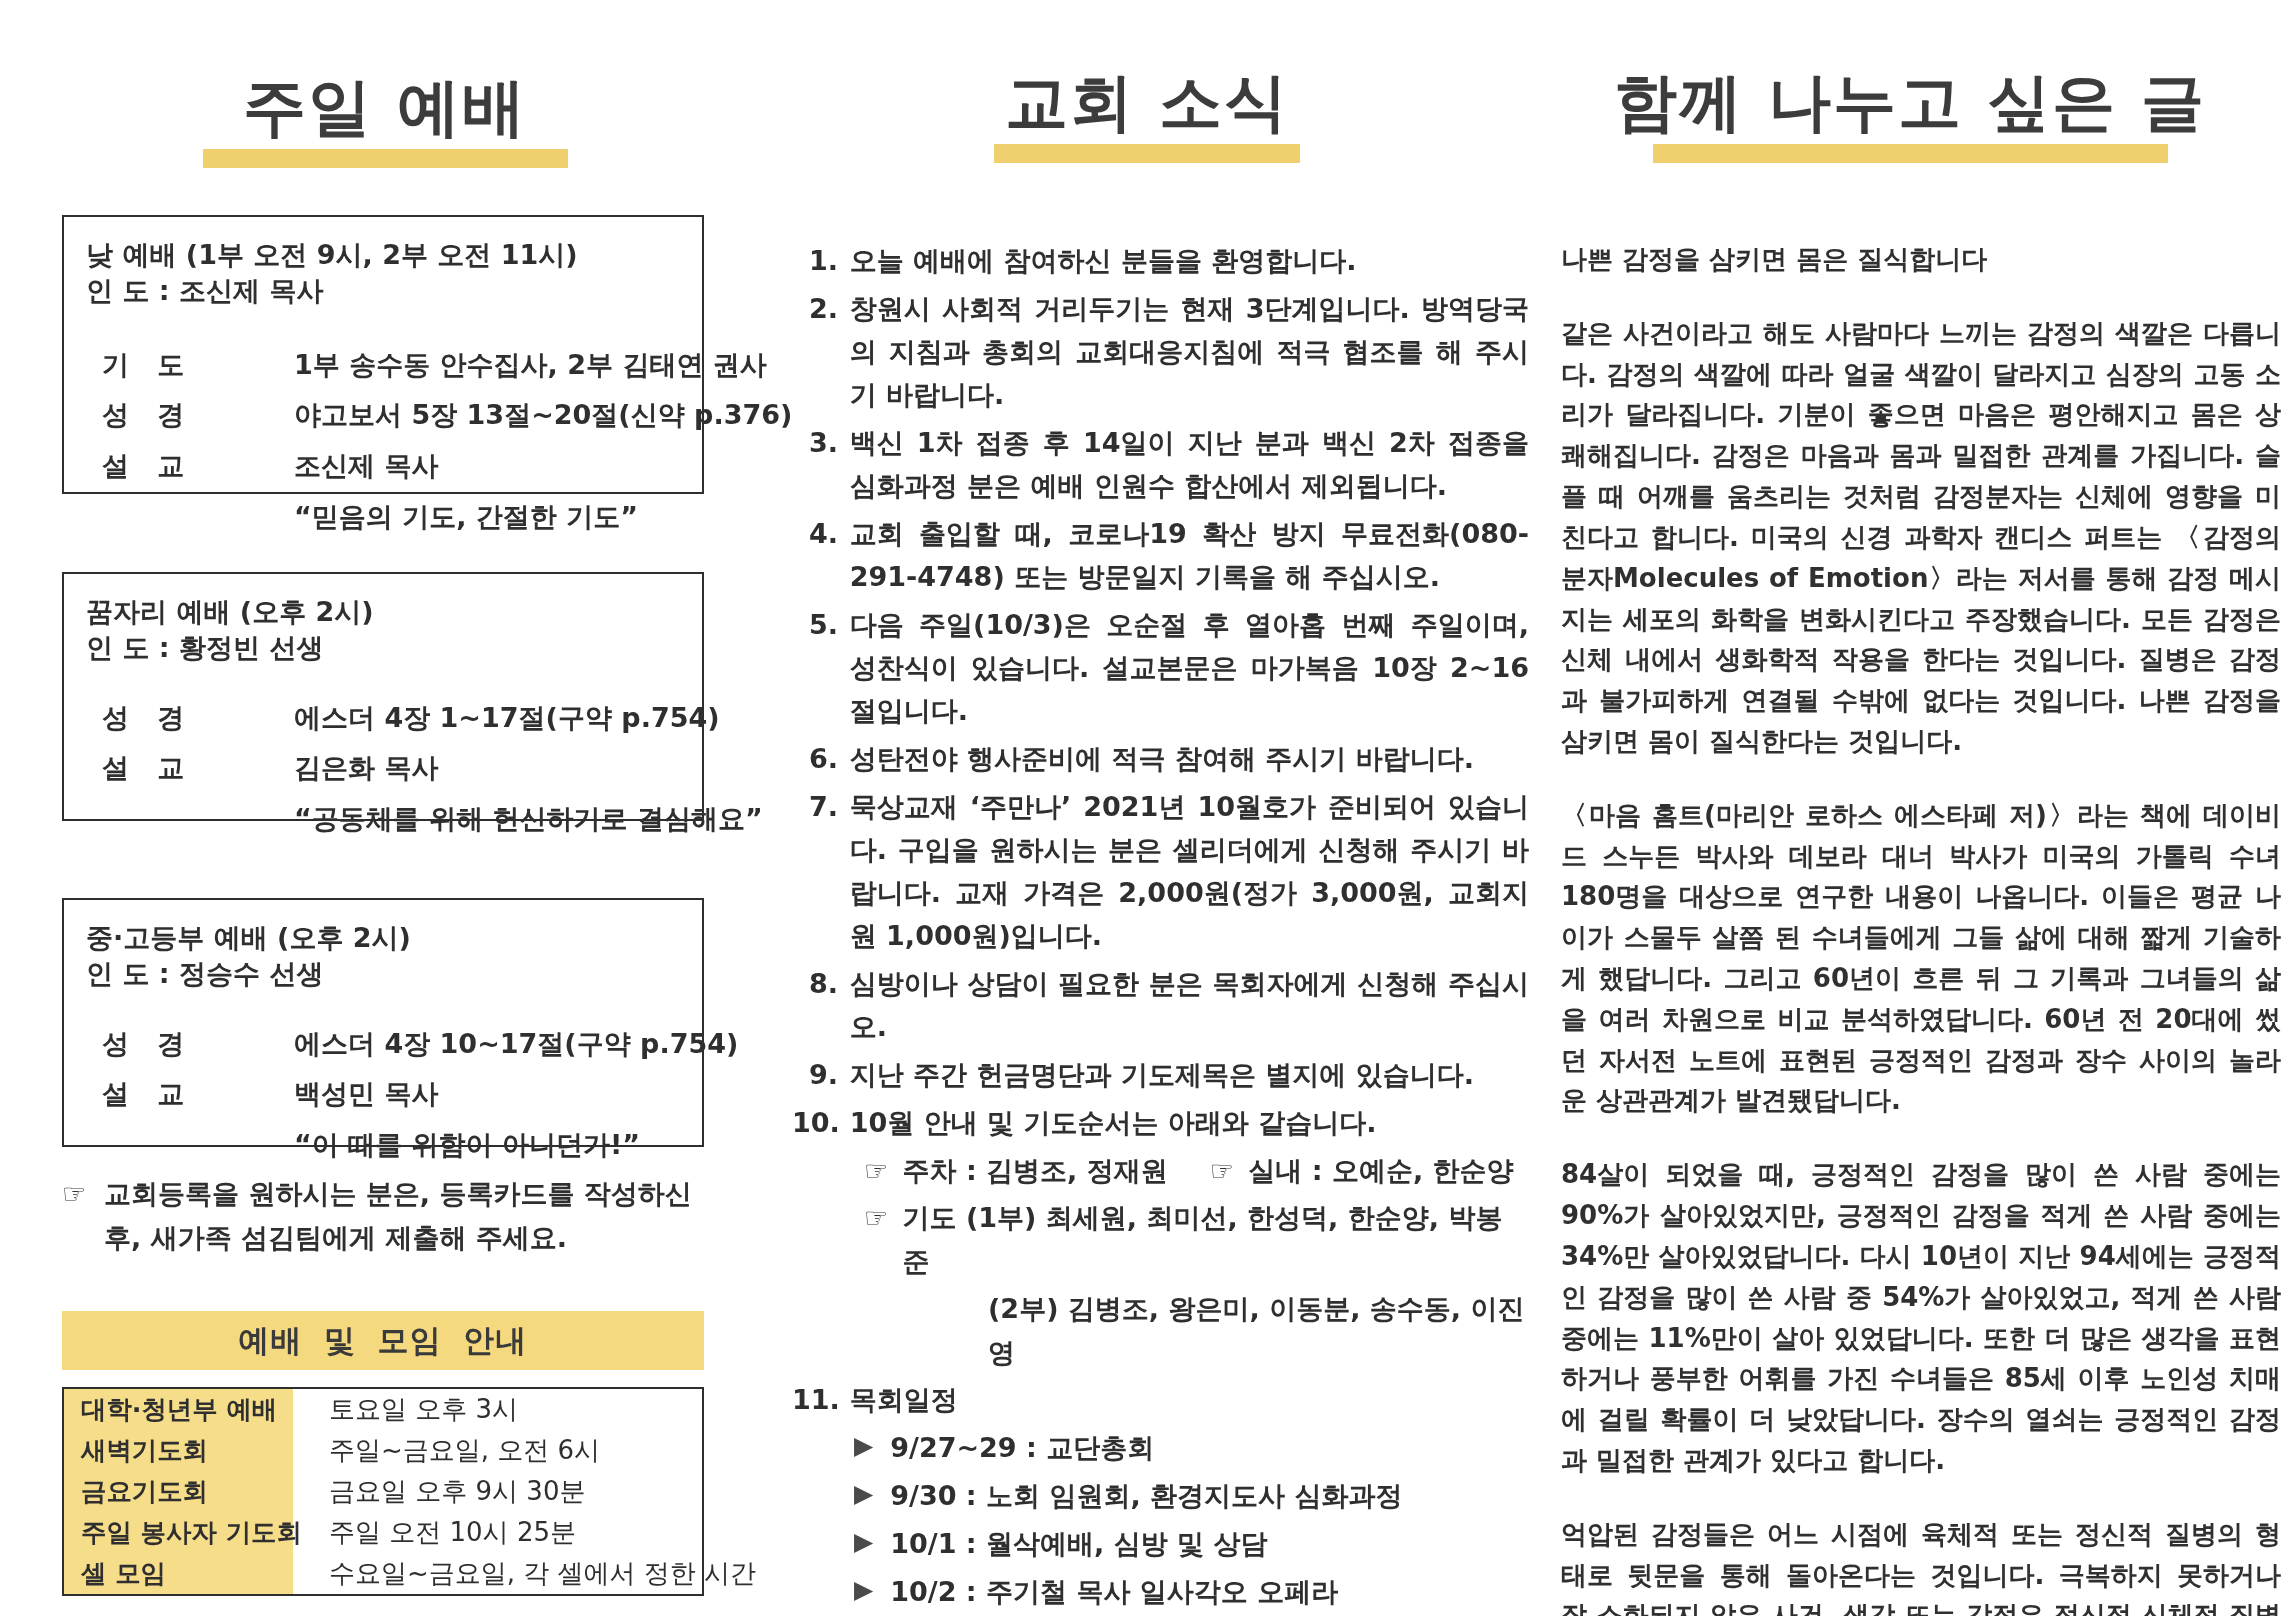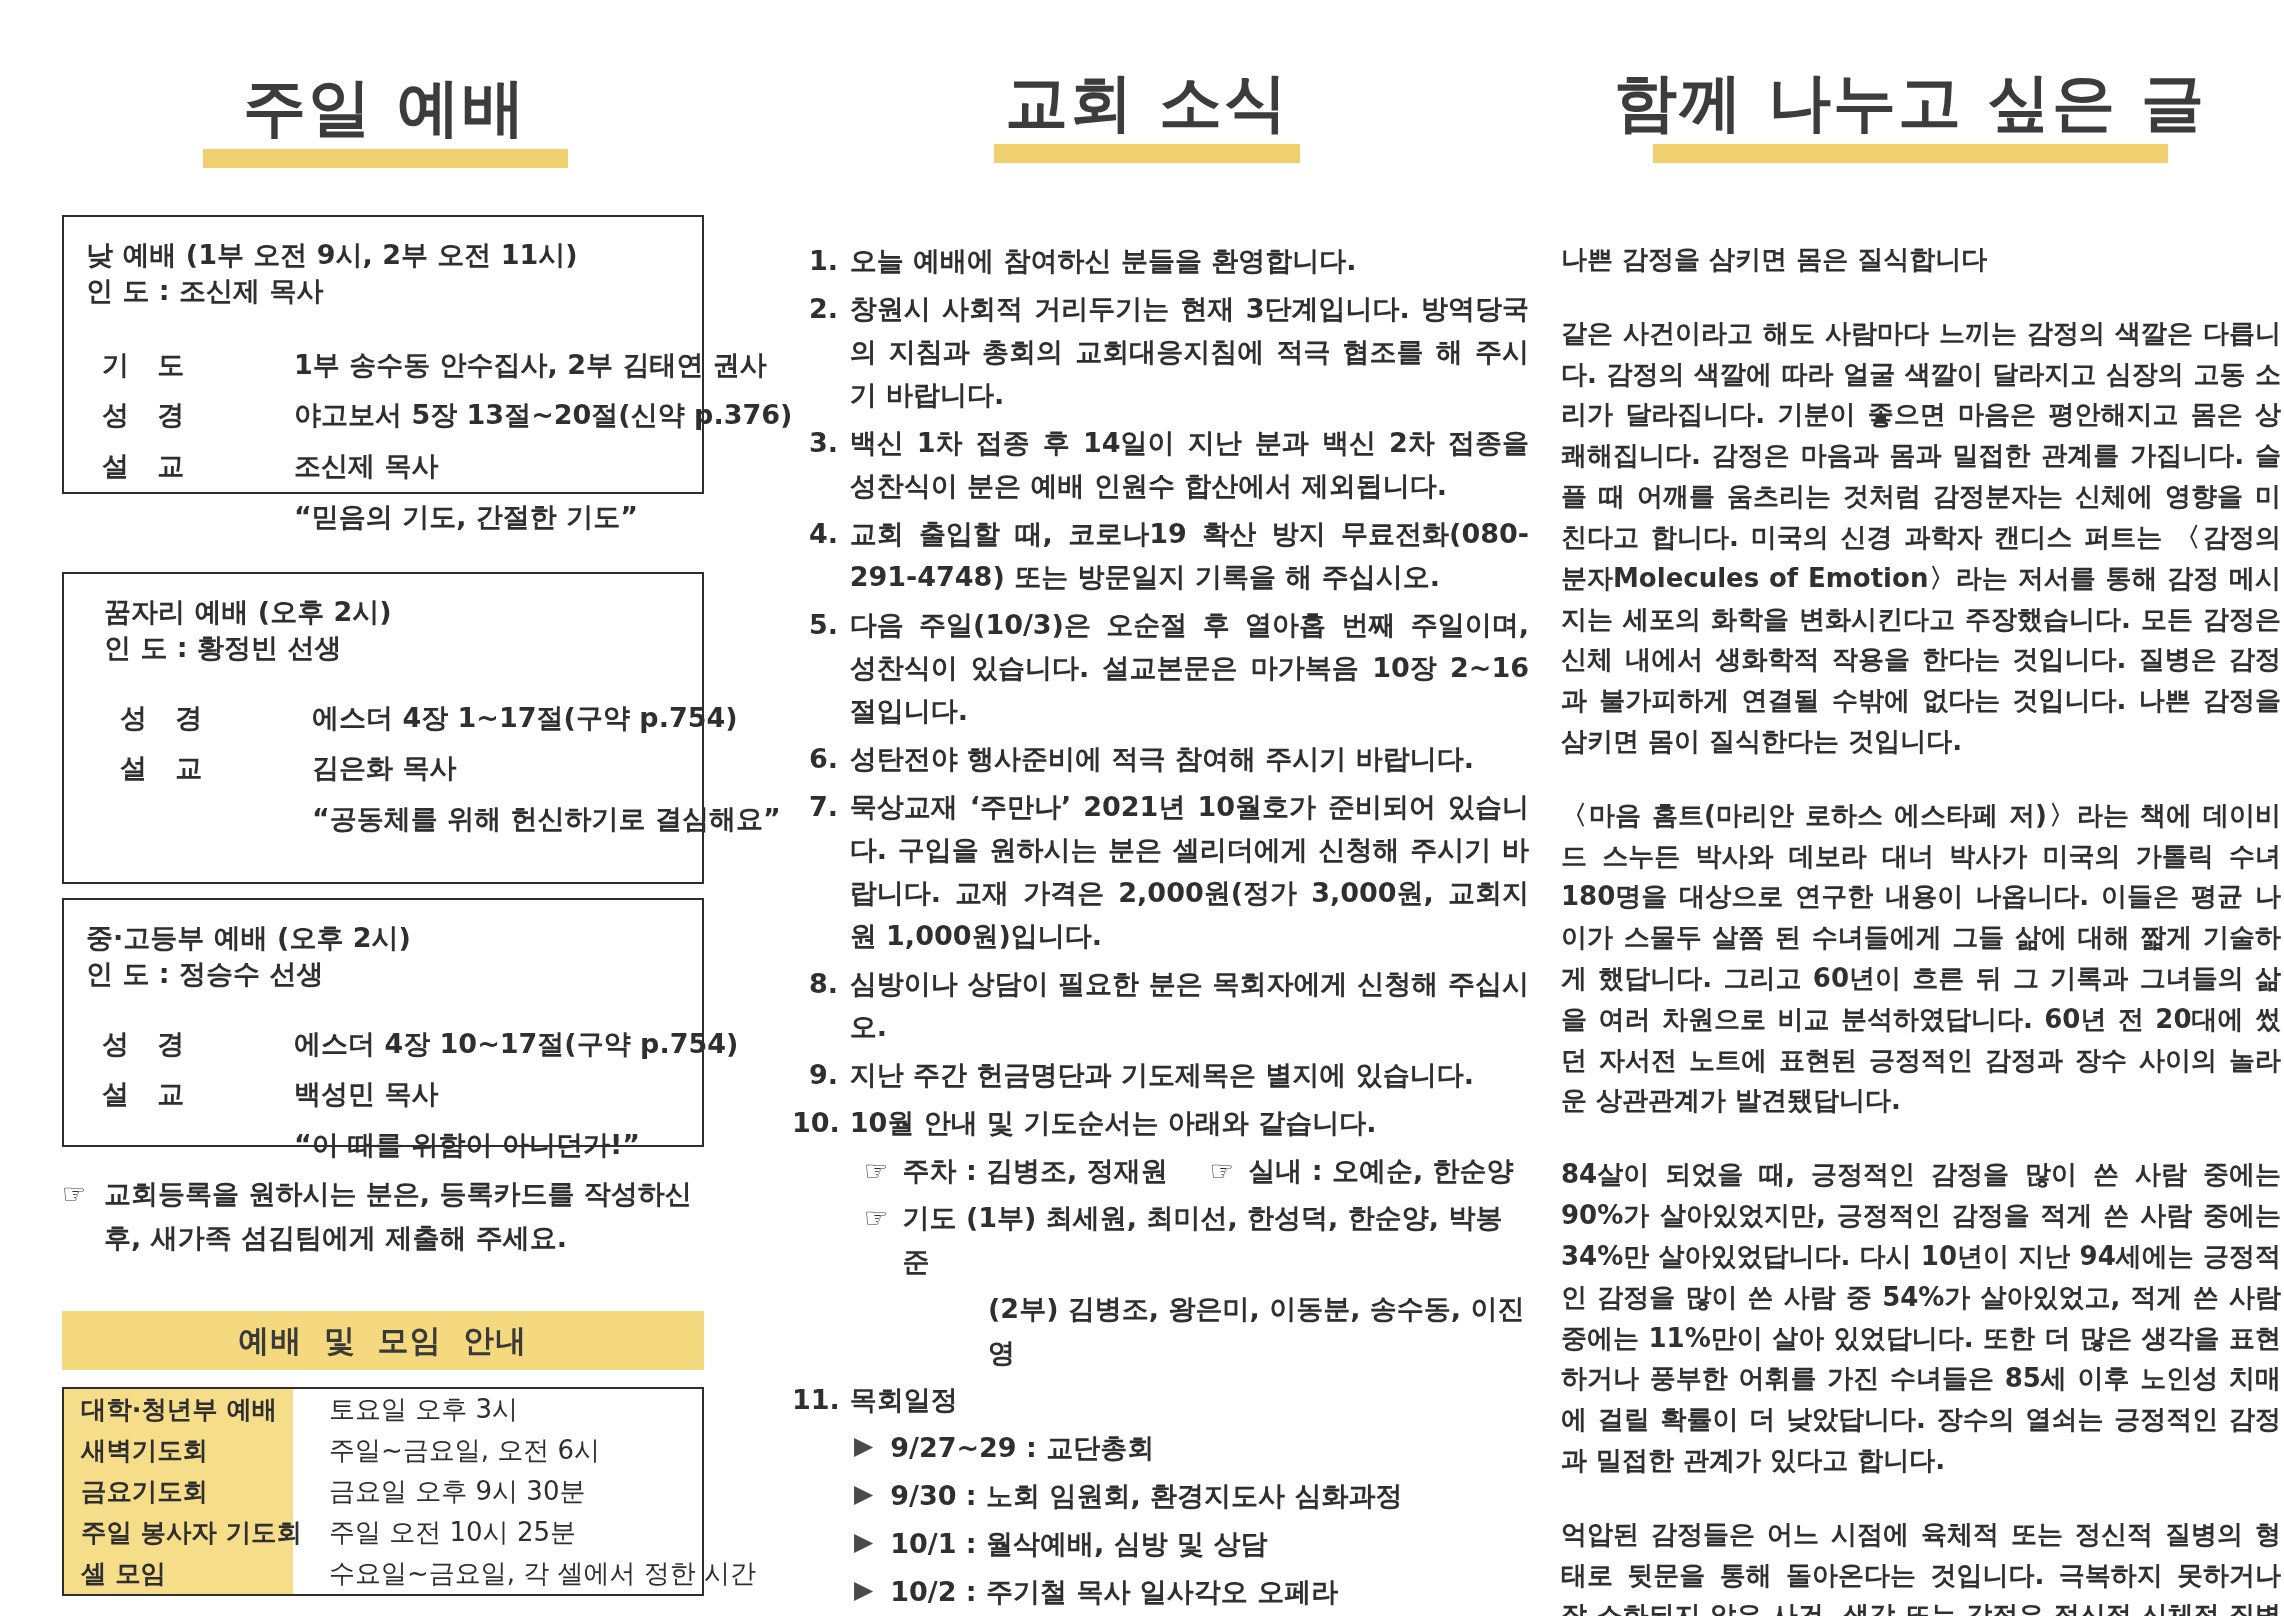--- a/index.html
+++ b/index.html
@@ -21,21 +21,21 @@
   #title-mid .bar { width:306px; }
   #title-right { left:1558px; top:68px; width:704px; }
   #title-right .bar { width:515px; }
 
   
   .svc-box {
     position:absolute; left:62px; width:642px; border:2.6px solid #2e2e2e;
     box-sizing:border-box; background:#fff;
   }
   #svc-box-1 { top:215px;  height:279px; }
-  #svc-box-2 { top:572px;  height:312px;padding-left:18px; }
+  #svc-box-2 { top:572px;  height:249px; }
   #svc-box-3 { top:898px; height:249px; }
   .svc-header {
     display:flex; justify-content:space-between; align-items:baseline;
     padding:19.6px 26px 0 22px; font-size:27px; font-weight:700; white-space:nowrap;flex-direction:column;
   }
   .svc-rows { padding:38px 19.6px 0 38px; }
   #svc-box-2 .svc-rows, #svc-box-3 .svc-rows { padding-top:34px; }
   .svc-row { display:flex; margin-bottom:15.6px; font-size:27px; line-height:1.3; }
   .svc-label { width:192px; flex:none; font-weight:700; white-space:pre; }
   .svc-value { font-weight:600; white-space:nowrap; }
@@ -213,21 +213,21 @@
     <div class="news-item">
       <span class="news-num">1.</span>
       <span class="news-text">오늘 예배에 참여하신 분들을 환영합니다.</span>
     </div>
     <div class="news-item">
       <span class="news-num">2.</span>
       <span class="news-text">창원시 사회적 거리두기는 현재 3단계입니다. 방역당국의 지침과 총회의 교회대응지침에 적극 협조를 해 주시기 바랍니다.</span>
     </div>
     <div class="news-item">
       <span class="news-num">3.</span>
-      <span class="news-text">백신 1차 접종 후 14일이 지난 분과 백신 2차 접종을 성찬식이 분은 예배 인원수 합산에서 제외됩니다.</span>
+      <span class="news-text">백신 1차 접종 후 14일이 지난 분과 백신 2차 접종을 심화과정 분은 예배 인원수 합산에서 제외됩니다.</span>
     </div>
     <div class="news-item">
       <span class="news-num">4.</span>
       <span class="news-text">교회 출입할 때, 코로나19 확산 방지 무료전화(080-291-4748) 또는 방문일지 기록을 해 주십시오.</span>
     </div>
     <div class="news-item">
       <span class="news-num">5.</span>
       <span class="news-text">다음 주일(10/3)은 오순절 후 열아홉 번째 주일이며, 성찬식이 있습니다. 설교본문은 마가복음 10장 2~16절입니다.</span>
     </div>
     <div class="news-item">

